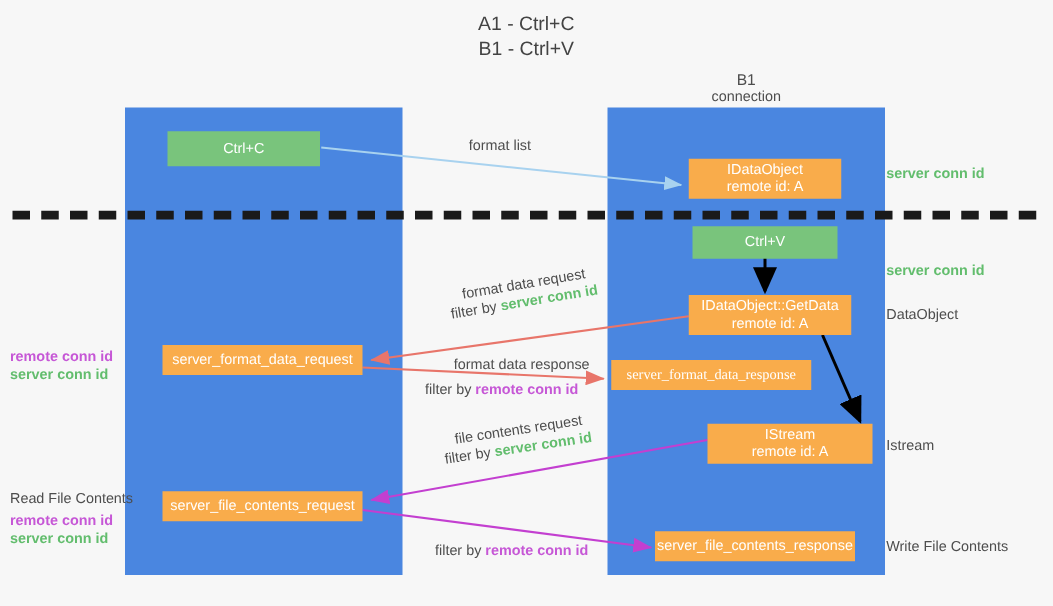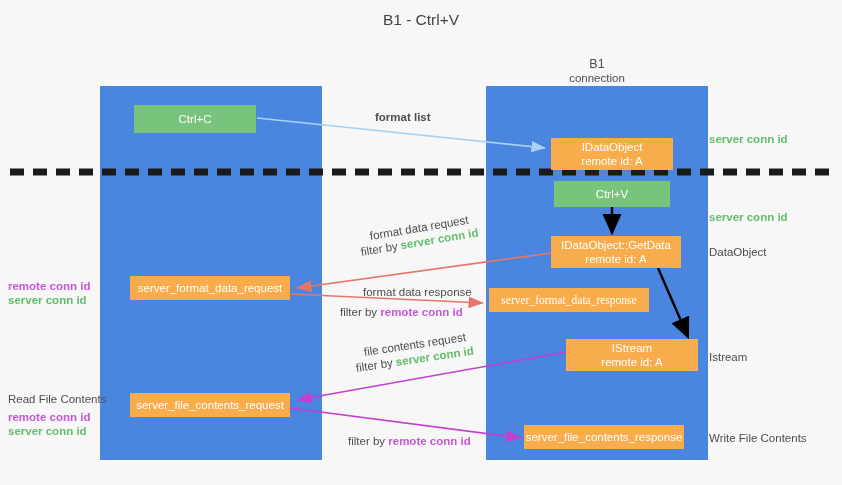--- a/index.html
+++ b/index.html
@@ -99,20 +99,21 @@
     height: 485px;
     pointer-events: none;
   }
 </style>
 </head>
 <body>
 
 <div id="stage">
 
   <div id="title">
+    <div>A1 - Ctrl+C</div>
     <div>B1 - Ctrl+V</div>
   </div>
 
   <div class="lane" id="lane-a"></div>
   <div class="lane" id="lane-b"></div>
 
   <div class="lane-header" id="hdr-b">
     <div>B1</div>
     <div class="lane-sub">connection</div>
   </div>
@@ -147,21 +148,21 @@
 
     <line x1="290" y1="408" x2="521" y2="438" stroke="#c33fd0" stroke-width="1.7" marker-end="url(#ah-magenta)"></line>
 
     <line x1="10" y1="172" x2="832" y2="172" stroke="#1a1a1a" stroke-width="7" stroke-dasharray="14 9"></line>
   </svg>
 
   <div class="box green" style="left:134px; top:105px; width:122px; height:28px;">
     <div>Ctrl+C</div>
   </div>
 
-  <div class="box orange" style="left:551px; top:127px; width:122px; height:32px;margin-top:11px;">
+  <div class="box orange" style="left:551px; top:127px; width:122px; height:32px;">
     <div>IDataObject</div>
     <div>remote id: A</div>
   </div>
 
   <div class="box green" style="left:554px; top:181px; width:116px; height:26px;">
     <div>Ctrl+V</div>
   </div>
 
   <div class="box orange" style="left:551px; top:236px; width:130px; height:32px;text-align:center;">
     <div>IDataObject::GetData</div>
@@ -182,21 +183,21 @@
   </div>
 
   <div class="box orange" style="left:130px; top:393px; width:160px; height:24px;">
     <div>server_file_contents_request</div>
   </div>
 
   <div class="box orange" style="left:524px; top:425px; width:160px; height:24px;">
     <div>server_file_contents_response</div>
   </div>
 
-  <div class="edge-label" style="left:375px; top:110px;font-weight:bold;">format list</div>
+  <div class="edge-label" style="left:375px; top:110px;">format list</div>
 
   <div class="edge-label tilt" style="left:370px; top:229px;">format data request</div>
   <div class="edge-label tilt" style="left:361px; top:245px;"><span>filter by </span><span class="tag-server">server conn id</span></div>
 
   <div class="edge-label" style="left:363px; top:285px;">format data response</div>
   <div class="edge-label" style="left:340px; top:305px;"><span>filter by </span><span class="tag-remote">remote conn id</span></div>
 
   <div class="edge-label tilt-up" style="left:364px; top:345px;">file contents request</div>
   <div class="edge-label tilt-up" style="left:356px; top:361px;"><span>filter by </span><span class="tag-server">server conn id</span></div>
 

